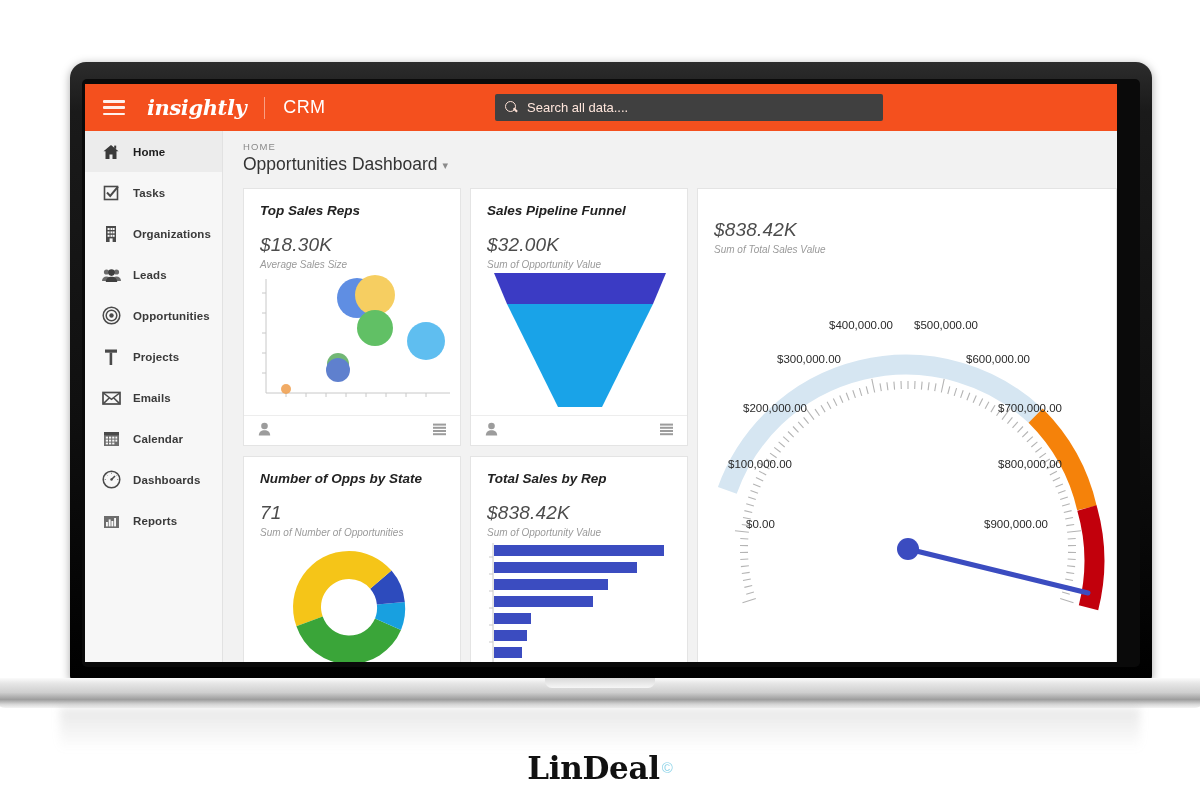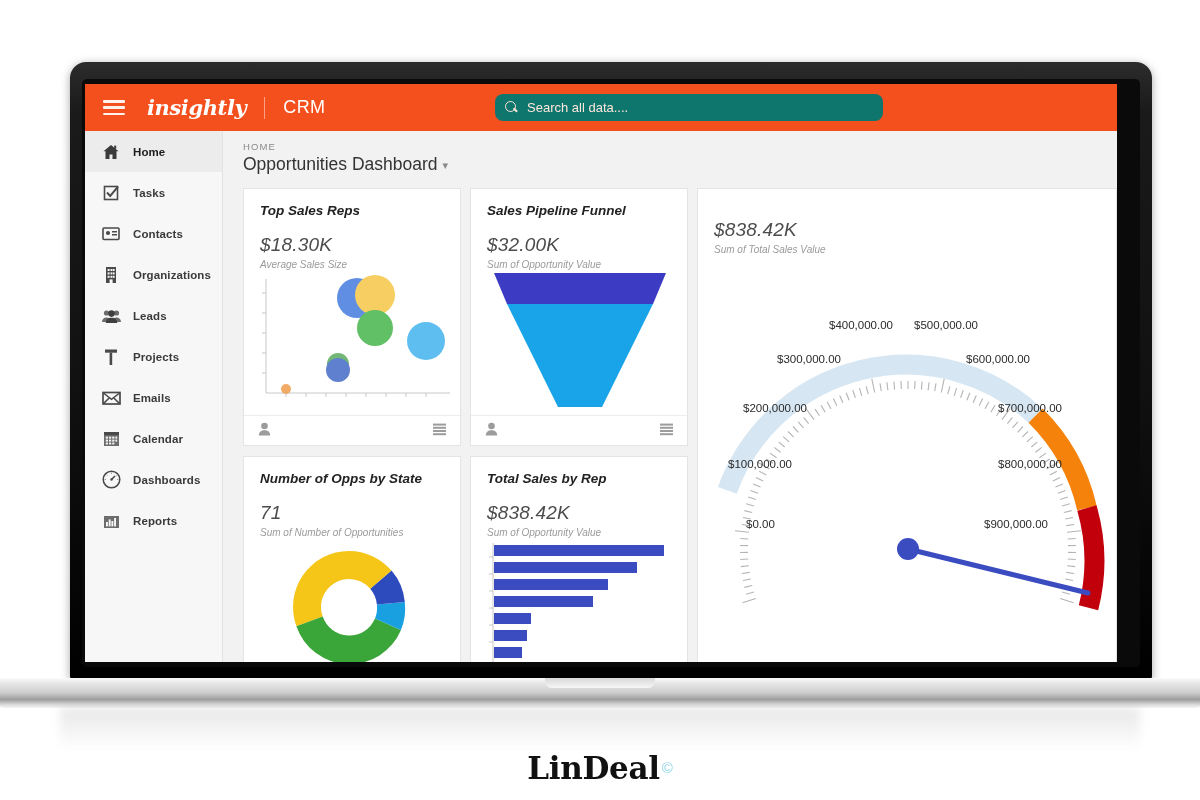--- a/index.html
+++ b/index.html
@@ -52,21 +52,21 @@
   .hamburger { width:22px; height:15px; margin-left:18px; display:flex; flex-direction:column; justify-content:space-between; cursor:pointer; }
   .hamburger i { display:block; height:2.5px; background:#fff; border-radius:1px; opacity:.92; }
   .brand {
     margin-left:22px; color:#fff; font-family:"DejaVu Serif", serif;
     font-size:21px; font-style:italic; font-weight:bold; letter-spacing:-.4px;text-align:right;
   }
   .brand-divider { width:1px; height:22px; background:rgba(255,255,255,.45); margin:0 18px; }
   .product { color:#fff; font-size:18px; letter-spacing:.4px; font-weight:400; }
   .search-wrap {
     position:absolute; left:410px; top:10px; width:388px; height:27px;
-    background:#0f766e; border-radius:8px; display:flex; align-items:center;justify-content:space-between;
+    background:#404040; border-radius:2px; display:flex; align-items:center;justify-content:space-between;
   }
   .search-ico { margin-left:10px; width:13px; height:13px; position:relative; }
   .search-ico::before { content:""; position:absolute; left:0; top:0; width:9px; height:9px; border:1.6px solid #ffe2d6; border-radius:50%; }
   .search-ico::after { content:""; position:absolute; left:8px; top:8px; width:5px; height:1.6px; background:#ffe2d6; transform:rotate(45deg); }
   .search-input { flex:1; border:0; outline:0; background:transparent; color:#fff; font-size:13px; margin-left:9px; font-family:"Liberation Sans",sans-serif; }
   .search-input::placeholder { color:#ffe6dc; }
 
   
   .sidebar {
     position:absolute; left:0; top:47px; width:138px; height:531px;
@@ -155,31 +155,20 @@
       <div class="nav-item">
         <span class="nav-ico">
             <svg width="17" height="17" viewBox="0 0 17 17">
               <rect x="1.5" y="2.5" width="13" height="13" fill="none" stroke="#4a4a4a" stroke-width="1.6"></rect>
               <path d="M4 8.5l3.2 3.4L15 2.6" fill="none" stroke="#4a4a4a" stroke-width="2"></path>
             </svg>
           </span>
         <span class="nav-label">Tasks</span>
       </div>
 
-      <div class="nav-item">
-        <span class="nav-ico">
-            <svg width="18" height="17" viewBox="0 0 18 17">
-              <rect x="1" y="3" width="16" height="11.5" rx="1" fill="none" stroke="#4a4a4a" stroke-width="1.6"></rect>
-              <circle cx="6" cy="8" r="2.1" fill="#4a4a4a"></circle>
-              <rect x="10" y="6" width="5" height="1.5" fill="#4a4a4a"></rect>
-              <rect x="10" y="9" width="5" height="1.5" fill="#4a4a4a"></rect>
-            </svg>
-          </span>
-        <span class="nav-label">Contacts</span>
-      </div>
 
       <div class="nav-item">
         <span class="nav-ico">
             <svg width="14" height="18" viewBox="0 0 14 18">
               <rect x="2" y="1" width="10" height="16" fill="#4a4a4a"></rect>
               <g fill="#f7f7f7">
                 <rect x="3.6" y="3" width="2" height="2"></rect>
                 <rect x="6.5" y="3" width="2" height="2"></rect>
                 <rect x="9" y="3" width="1.6" height="2"></rect>
                 <rect x="3.6" y="6.4" width="2" height="2"></rect>
@@ -202,20 +191,30 @@
               <circle cx="14.5" cy="5" r="2.6" fill="#6a6a6a"></circle>
               <path d="M0 14c0-3 2-4.6 4.5-4.6S9 11 9 14z" fill="#6a6a6a"></path>
               <path d="M10 14c0-3 2-4.6 4.5-4.6S19 11 19 14z" fill="#6a6a6a"></path>
               <circle cx="9.5" cy="5.6" r="3.3" fill="#3f3f3f"></circle>
               <path d="M3.8 15c0-3.4 2.5-5.3 5.7-5.3s5.7 1.9 5.7 5.3z" fill="#3f3f3f"></path>
             </svg>
           </span>
         <span class="nav-label">Leads</span>
       </div>
 
+      <div class="nav-item">
+        <span class="nav-ico">
+            <svg width="19" height="19" viewBox="0 0 19 19">
+              <circle cx="9.5" cy="9.5" r="8.3" fill="none" stroke="#4a4a4a" stroke-width="1.5"></circle>
+              <circle cx="9.5" cy="9.5" r="5.3" fill="none" stroke="#4a4a4a" stroke-width="1.5"></circle>
+              <circle cx="9.5" cy="9.5" r="2.2" fill="#4a4a4a"></circle>
+            </svg>
+          </span>
+        <span class="nav-label">Opportunities</span>
+      </div>
 
       <div class="nav-item">
         <span class="nav-ico">
             <svg width="16" height="18" viewBox="0 0 16 18">
               <rect x="2" y="1.5" width="12" height="3.2" fill="#4a4a4a"></rect>
               <rect x="6.6" y="4.5" width="2.6" height="12.5" fill="#4a4a4a"></rect>
             </svg>
           </span>
         <span class="nav-label">Projects</span>
       </div>

